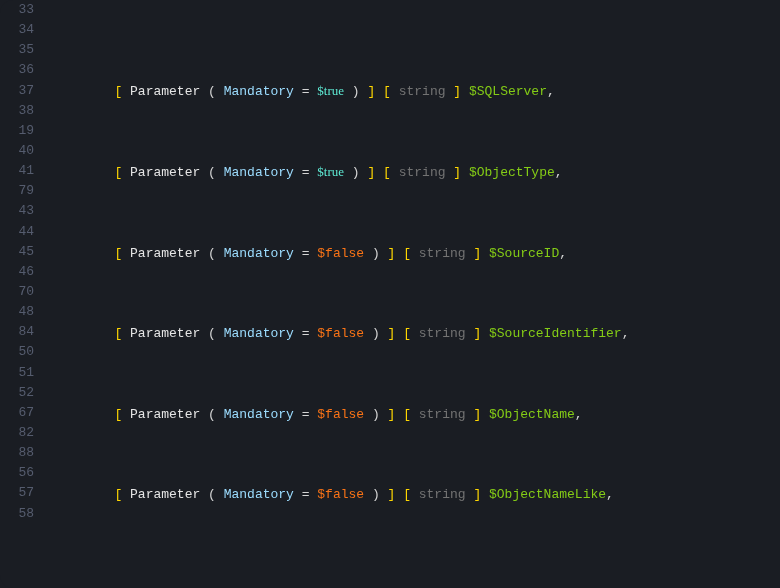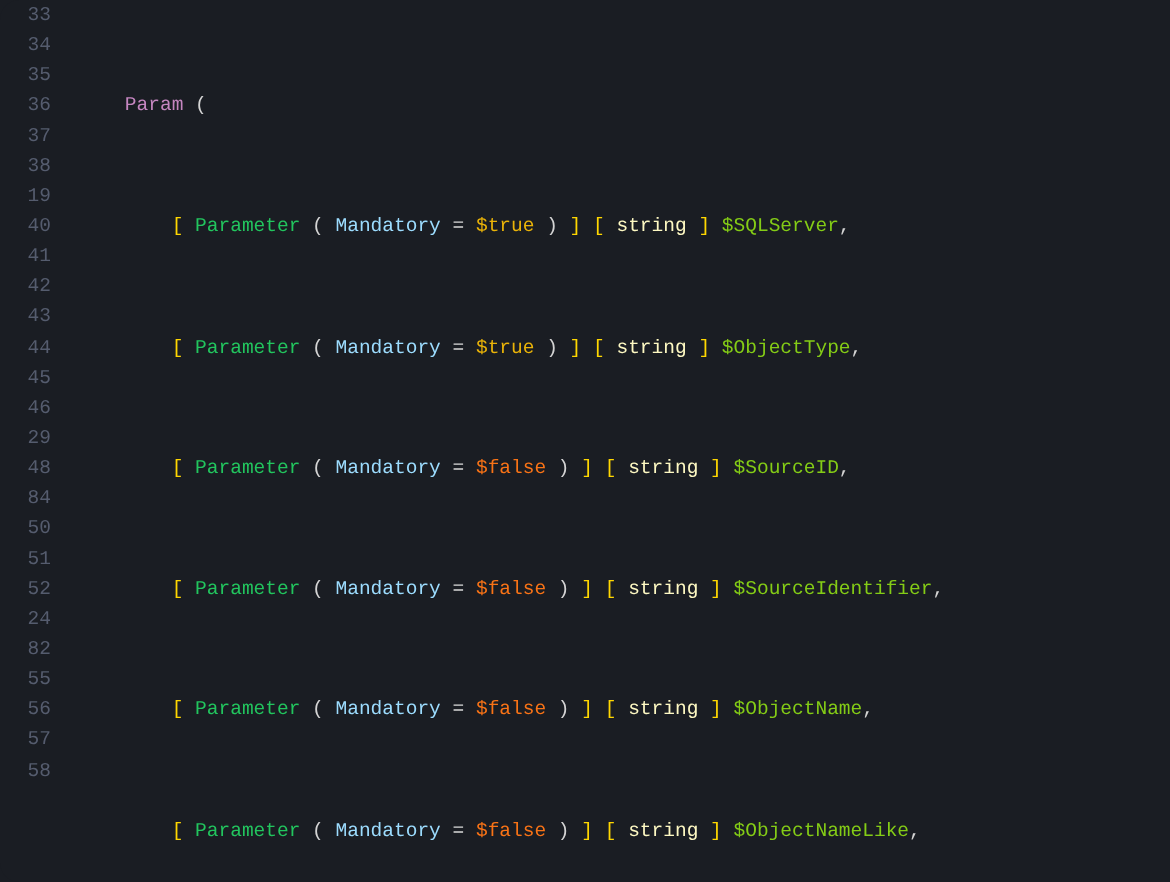--- a/index.html
+++ b/index.html
@@ -39,61 +39,60 @@
       white-space: pre;
     }
     .code-line {
       display: block;
       line-height: 1.55;
     }
     
     .kw { color: #c586c0; } 
     .var { color: #84cc16; } 
     .bracket { color: #ffd700; } 
-    .param-name { color: #22c55e; margin-top: 24px; } 
-    .type { color: #fef9c3; } 
-    .bool-true { color: #eab308; } 
+    .param-name { color: #e5e5e5; margin-top: 24px; } 
+    .type { color: #737373; } 
+    .bool-true { color: #5eead4; font-family: Liberation Serif, serif; } 
     .bool-false { color: #f97316; }
     .plain { color: #d4d4d4; }
   </style>
 </head>
 <body>
 
 <div class="code-container">
   <div class="line-numbers">
     <span class="line-number">33</span>
     <span class="line-number">34</span>
     <span class="line-number">35</span>
     <span class="line-number">36</span>
     <span class="line-number">37</span>
     <span class="line-number">38</span>
     <span class="line-number">19</span>
     <span class="line-number">40</span>
     <span class="line-number">41</span>
-    <span class="line-number">42</span>
+    <span class="line-number">79</span>
     <span class="line-number">43</span>
     <span class="line-number">44</span>
     <span class="line-number">45</span>
     <span class="line-number">46</span>
-    <span class="line-number">29</span>
+    <span class="line-number">70</span>
     <span class="line-number">48</span>
     <span class="line-number">84</span>
     <span class="line-number">50</span>
     <span class="line-number">51</span>
     <span class="line-number">52</span>
-    <span class="line-number">24</span>
+    <span class="line-number">67</span>
     <span class="line-number">82</span>
-    <span class="line-number">55</span>
+    <span class="line-number">88</span>
     <span class="line-number">56</span>
     <span class="line-number">57</span>
     <span class="line-number">58</span>
   </div>
   <div class="code-content">
 
-    <span class="code-line"><span class="plain">    </span><span class="kw">Param</span><span class="plain"> (</span></span>
 
     <span class="code-line"><span class="plain">        </span><span class="bracket">[</span><span class="plain"> </span><span class="param-name">Parameter</span><span class="plain"> ( </span><span class="plain" style="color:#9cdcfe;">Mandatory</span><span class="plain"> = </span><span class="bool-true">$true</span><span class="plain"> ) </span><span class="bracket">]</span><span class="plain"> </span><span class="bracket">[</span><span class="plain"> </span><span class="type">string</span><span class="plain"> </span><span class="bracket">]</span><span class="plain"> </span><span class="var">$SQLServer</span><span class="plain">,</span></span>
 
     <span class="code-line"><span class="plain">        </span><span class="bracket">[</span><span class="plain"> </span><span class="param-name">Parameter</span><span class="plain"> ( </span><span class="plain" style="color:#9cdcfe;">Mandatory</span><span class="plain"> = </span><span class="bool-true">$true</span><span class="plain"> ) </span><span class="bracket">]</span><span class="plain"> </span><span class="bracket">[</span><span class="plain"> </span><span class="type">string</span><span class="plain"> </span><span class="bracket">]</span><span class="plain"> </span><span class="var">$ObjectType</span><span class="plain">,</span></span>
 
     <span class="code-line"><span class="plain">        </span><span class="bracket">[</span><span class="plain"> </span><span class="param-name">Parameter</span><span class="plain"> ( </span><span class="plain" style="color:#9cdcfe;">Mandatory</span><span class="plain"> = </span><span class="bool-false">$false</span><span class="plain"> ) </span><span class="bracket">]</span><span class="plain"> </span><span class="bracket">[</span><span class="plain"> </span><span class="type">string</span><span class="plain"> </span><span class="bracket">]</span><span class="plain"> </span><span class="var">$SourceID</span><span class="plain">,</span></span>
 
     <span class="code-line"><span class="plain">        </span><span class="bracket">[</span><span class="plain"> </span><span class="param-name">Parameter</span><span class="plain"> ( </span><span class="plain" style="color:#9cdcfe;">Mandatory</span><span class="plain"> = </span><span class="bool-false">$false</span><span class="plain"> ) </span><span class="bracket">]</span><span class="plain"> </span><span class="bracket">[</span><span class="plain"> </span><span class="type">string</span><span class="plain"> </span><span class="bracket">]</span><span class="plain"> </span><span class="var">$SourceIdentifier</span><span class="plain">,</span></span>
 
     <span class="code-line"><span class="plain">        </span><span class="bracket">[</span><span class="plain"> </span><span class="param-name">Parameter</span><span class="plain"> ( </span><span class="plain" style="color:#9cdcfe;">Mandatory</span><span class="plain"> = </span><span class="bool-false">$false</span><span class="plain"> ) </span><span class="bracket">]</span><span class="plain"> </span><span class="bracket">[</span><span class="plain"> </span><span class="type">string</span><span class="plain"> </span><span class="bracket">]</span><span class="plain"> </span><span class="var">$ObjectName</span><span class="plain">,</span></span>

